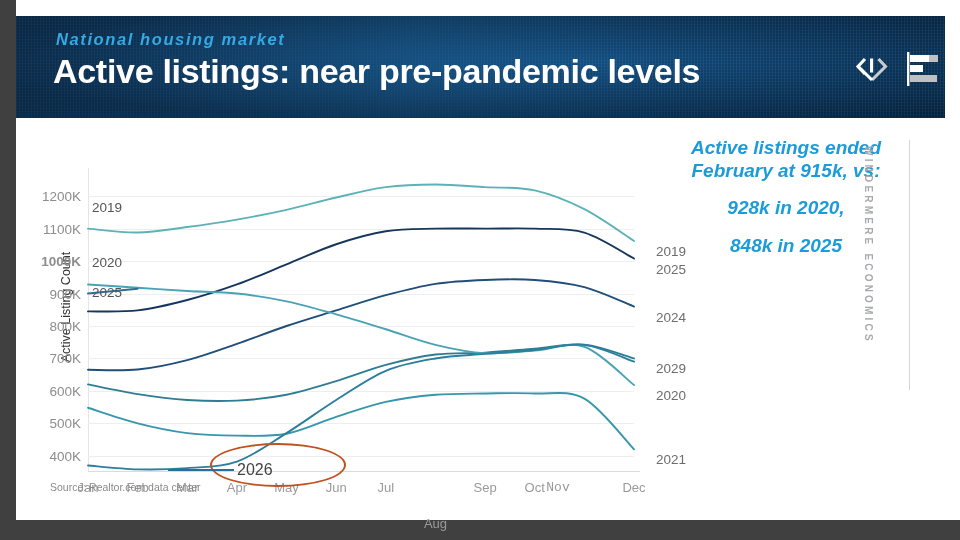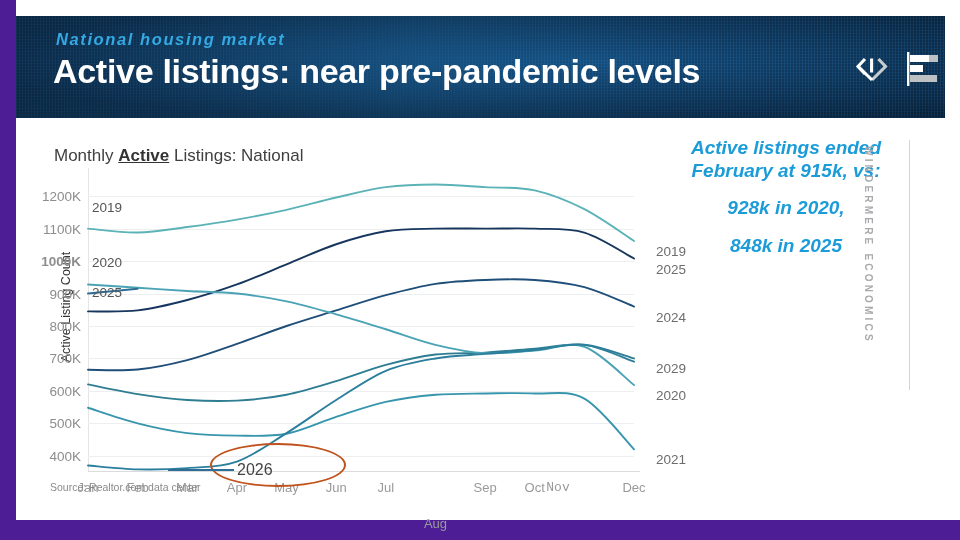--- a/index.html
+++ b/index.html
@@ -5,21 +5,21 @@
   * { box-sizing: border-box; margin: 0; padding: 0; }
   html, body {
     width: 960px; height: 540px;
     font-family: "Liberation Sans", sans-serif;
     background: #ffffff;
     overflow: hidden;
   }
   #slide {
     position: relative;
     width: 960px; height: 540px;
-    background: #4c1d95;
+    background: #404040;
   }
   
   #panel {
     position: absolute;
     left: 16px; top: 0; right: 0; bottom: 20px;
     background: #ffffff;
   }
   
   #header {
     position: absolute;
@@ -203,21 +203,20 @@
       <rect x="6" y="7" width="19" height="7" fill="#ffffff"></rect>
       <rect x="25" y="7" width="9" height="7" fill="#bdc1c4"></rect>
       <rect x="6" y="17" width="13" height="7" fill="#ffffff"></rect>
       <rect x="6" y="27" width="10" height="7" fill="#bdc1c4"></rect>
       <rect x="16" y="27" width="17" height="7" fill="#bdc1c4"></rect>
     </svg>
   </div>
 
   <div id="chart-card">
 
-    <div id="chart-title"><span>Monthly </span><b>Active</b><span> Listings: National</span></div>
 
     <div id="ylabel">Active Listing Count</div>
 
     <div id="plot-wrap">
       <div id="yaxis-line"></div>
       <div id="xaxis-line"></div>
       <div id="grid-host">
           <div class="gridline" style="top: 16.2222px;"></div>
           <div class="gridline" style="top: 48.6667px;"></div>
           <div class="gridline" style="top: 81.1111px;"></div>

